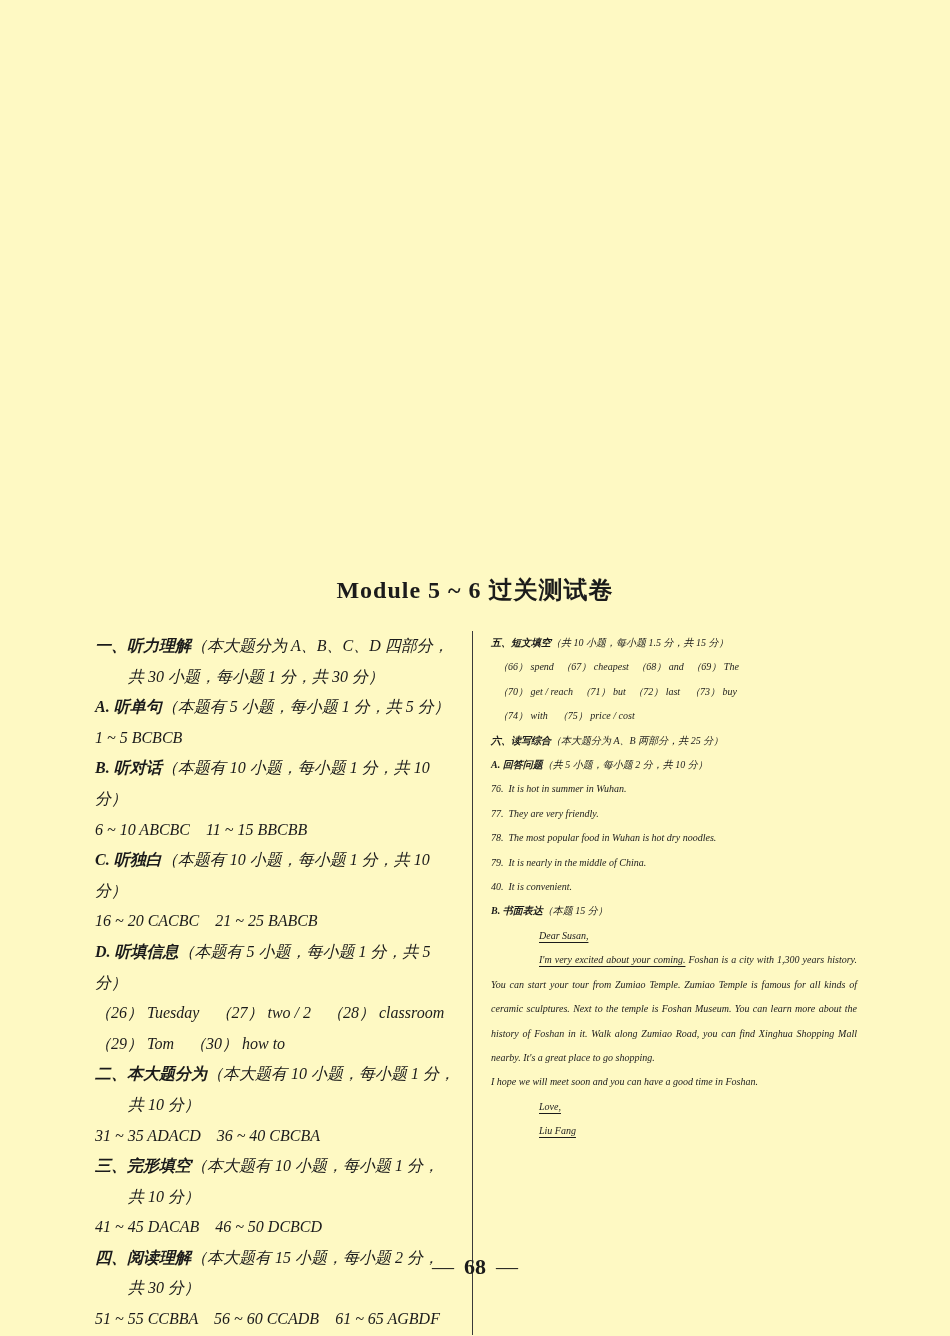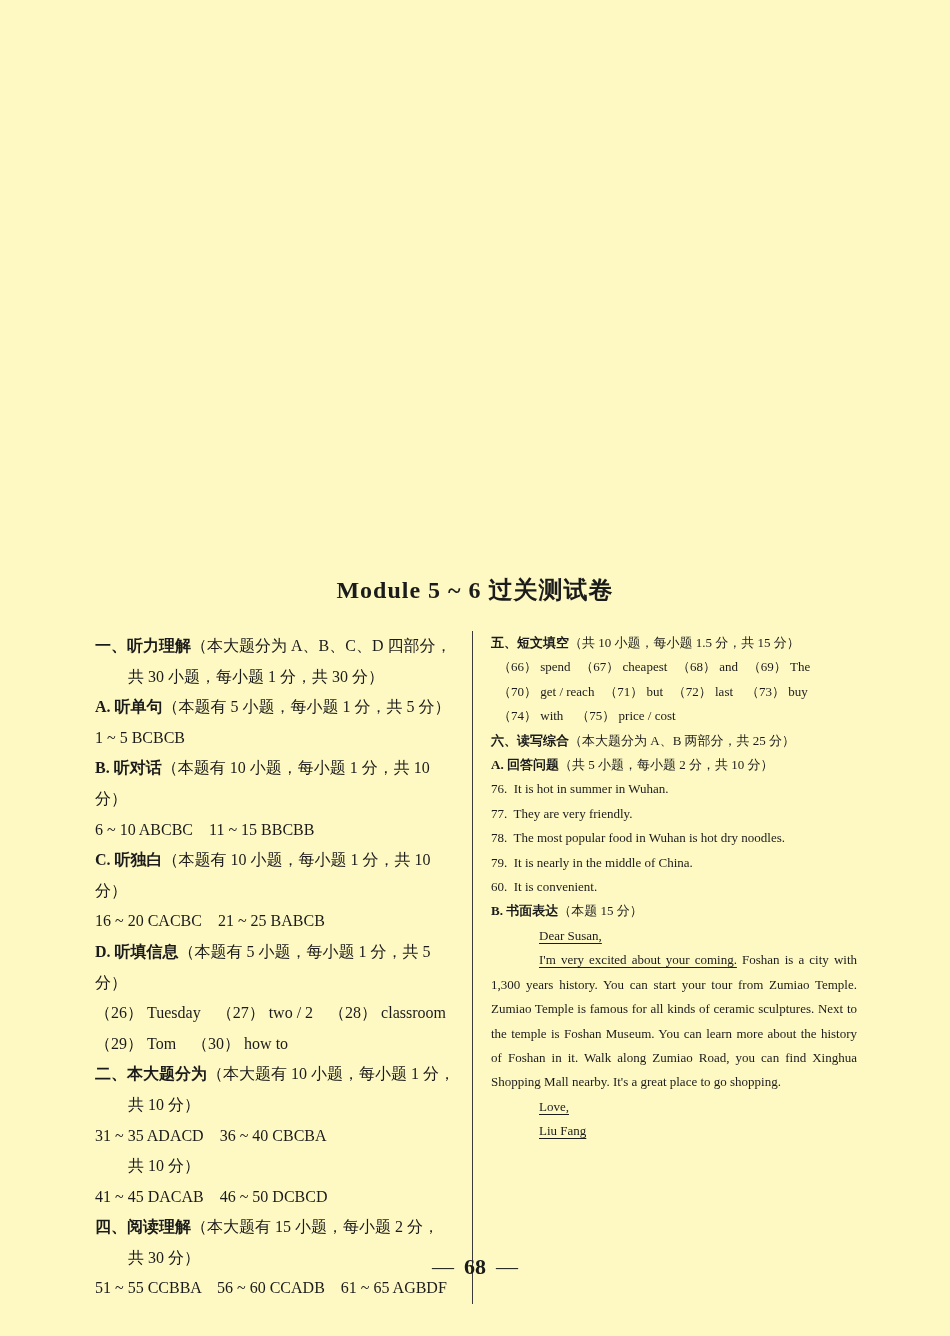--- a/index.html
+++ b/index.html
@@ -27,23 +27,24 @@
     width:762px;
     display:flex;
     align-items:stretch;
   }
   .col-left  { width:377px; padding-right:14px; }
   .divider   { width:1px; background:#3a3a3a; }
   .col-right { width:384px; padding-left:18px; }
   .line {
     white-space:pre-wrap;
     font-size:16px;
+    font-style:italic;
   }
   .col-left  .line { line-height:30.6px; }
-  .col-right .line { line-height:24.4px; font-size:13px; }
+  .col-right .line { line-height:24.4px; font-size:10px; }
   .indent { padding-left:33px; }
   .ind-sm { padding-left:7px; }
   .para   { text-align:justify; white-space:normal; }
   .bold   { font-weight:700; }
   .underline { text-decoration:underline; text-underline-offset:3px;margin-left:48px; }
   .footer {
     position:absolute;
     top:1254px; left:0; width:100%;
     text-align:center;
     font-size:22px;
@@ -67,42 +68,44 @@
         <div class="line"><span class="bold">B. 听对话</span><span>（本题有 10 小题，每小题 1 分，共 10 分）</span></div>
         <div class="line"><span>6 ~ 10 ABCBC    11 ~ 15 BBCBB</span></div>
         <div class="line"><span class="bold">C. 听独白</span><span>（本题有 10 小题，每小题 1 分，共 10 分）</span></div>
         <div class="line"><span>16 ~ 20 CACBC    21 ~ 25 BABCB</span></div>
         <div class="line"><span class="bold">D. 听填信息</span><span>（本题有 5 小题，每小题 1 分，共 5 分）</span></div>
         <div class="line"><span>（26） Tuesday    （27） two / 2    （28） classroom</span></div>
         <div class="line"><span>（29） Tom    （30） how to</span></div>
         <div class="line"><span class="bold">二、本大题分为</span><span>（本大题有 10 小题，每小题 1 分，</span></div>
         <div class="line indent"><span>共 10 分）</span></div>
         <div class="line"><span>31 ~ 35 ADACD    36 ~ 40 CBCBA</span></div>
+        <div class="line"><span class="bold">三、完形填空</span><span>（本大题有 10 小题，每小题 1 分，</span></div>
         <div class="line indent"><span>共 10 分）</span></div>
         <div class="line"><span>41 ~ 45 DACAB    46 ~ 50 DCBCD</span></div>
         <div class="line"><span class="bold">四、阅读理解</span><span>（本大题有 15 小题，每小题 2 分，</span></div>
         <div class="line indent"><span>共 30 分）</span></div>
         <div class="line"><span>51 ~ 55 CCBBA    56 ~ 60 CCADB    61 ~ 65 AGBDF</span></div>
       </div>
     <div class="divider"></div>
     <div class="col-right">
         <div class="line"><span class="bold">五、短文填空</span><span>（共 10 小题，每小题 1.5 分，共 15 分）</span></div>
         <div class="line ind-sm"><span>（66） spend   （67） cheapest   （68） and   （69） The</span></div>
         <div class="line ind-sm"><span>（70） get / reach   （71） but   （72） last    （73） buy</span></div>
         <div class="line ind-sm"><span>（74） with    （75） price / cost</span></div>
         <div class="line"><span class="bold">六、读写综合</span><span>（本大题分为 A、B 两部分，共 25 分）</span></div>
         <div class="line"><span class="bold">A. 回答问题</span><span>（共 5 小题，每小题 2 分，共 10 分）</span></div>
         <div class="line"><span>76.  It is hot in summer in Wuhan.</span></div>
         <div class="line"><span>77.  They are very friendly.</span></div>
         <div class="line"><span>78.  The most popular food in Wuhan is hot dry noodles.</span></div>
         <div class="line"><span>79.  It is nearly in the middle of China.</span></div>
-        <div class="line"><span>60.  It is convenient.</span></div>
+        <div class="line"><span>40.  It is convenient.</span></div>
         <div class="line"><span class="bold">B. 书面表达</span><span>（本题 15 分）</span></div>
         <div class="line"><span class="underline">Dear Susan,</span></div>
         <div class="line para"><span class="underline">I'm very excited about your coming.</span><span> Foshan is a city with 1,300 years history. You can start your tour from Zumiao Temple. Zumiao Temple is famous for all kinds of ceramic sculptures. Next to the temple is Foshan Museum. You can learn more about the history of Foshan in it. Walk along Zumiao Road, you can find Xinghua Shopping Mall nearby. It's a great place to go shopping.</span></div>
+        <div class="line para"><span>I hope we will meet soon and you can have a good time in Foshan.</span></div>
         <div class="line"><span class="underline">Love,</span></div>
         <div class="line"><span class="underline">Liu Fang</span></div>
       </div>
   </div>
 
   <div class="footer">
     <span class="dash">—</span><span class="page-num">68</span><span class="dash">—</span>
   </div>
 
 </div>

